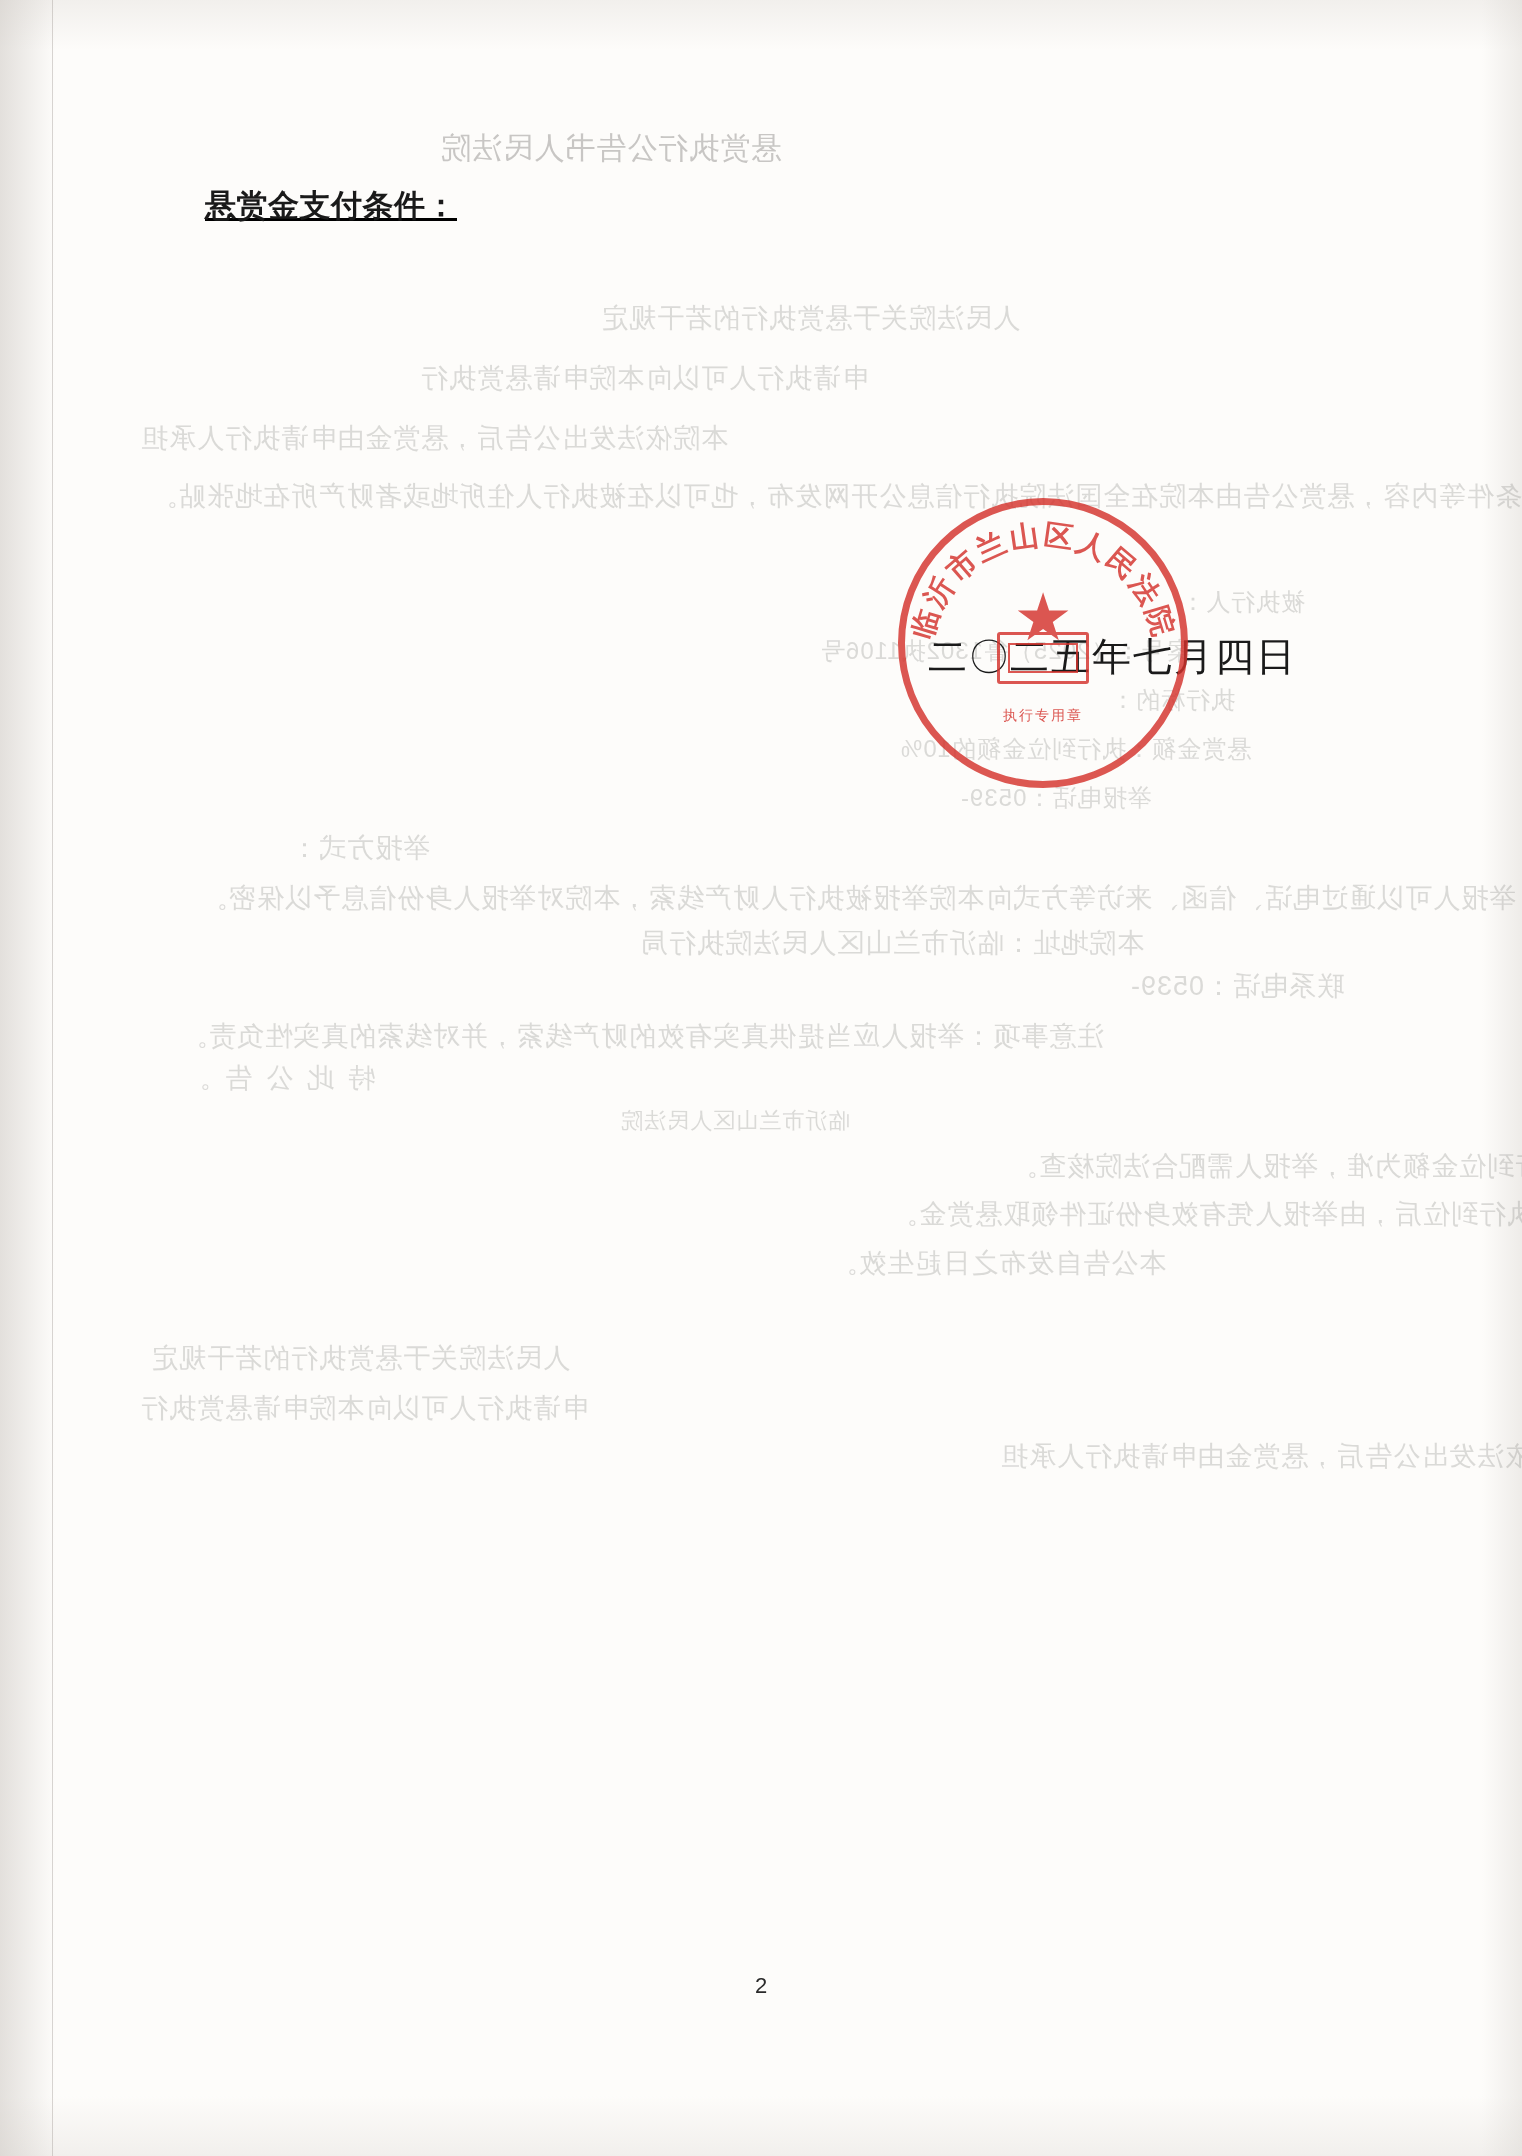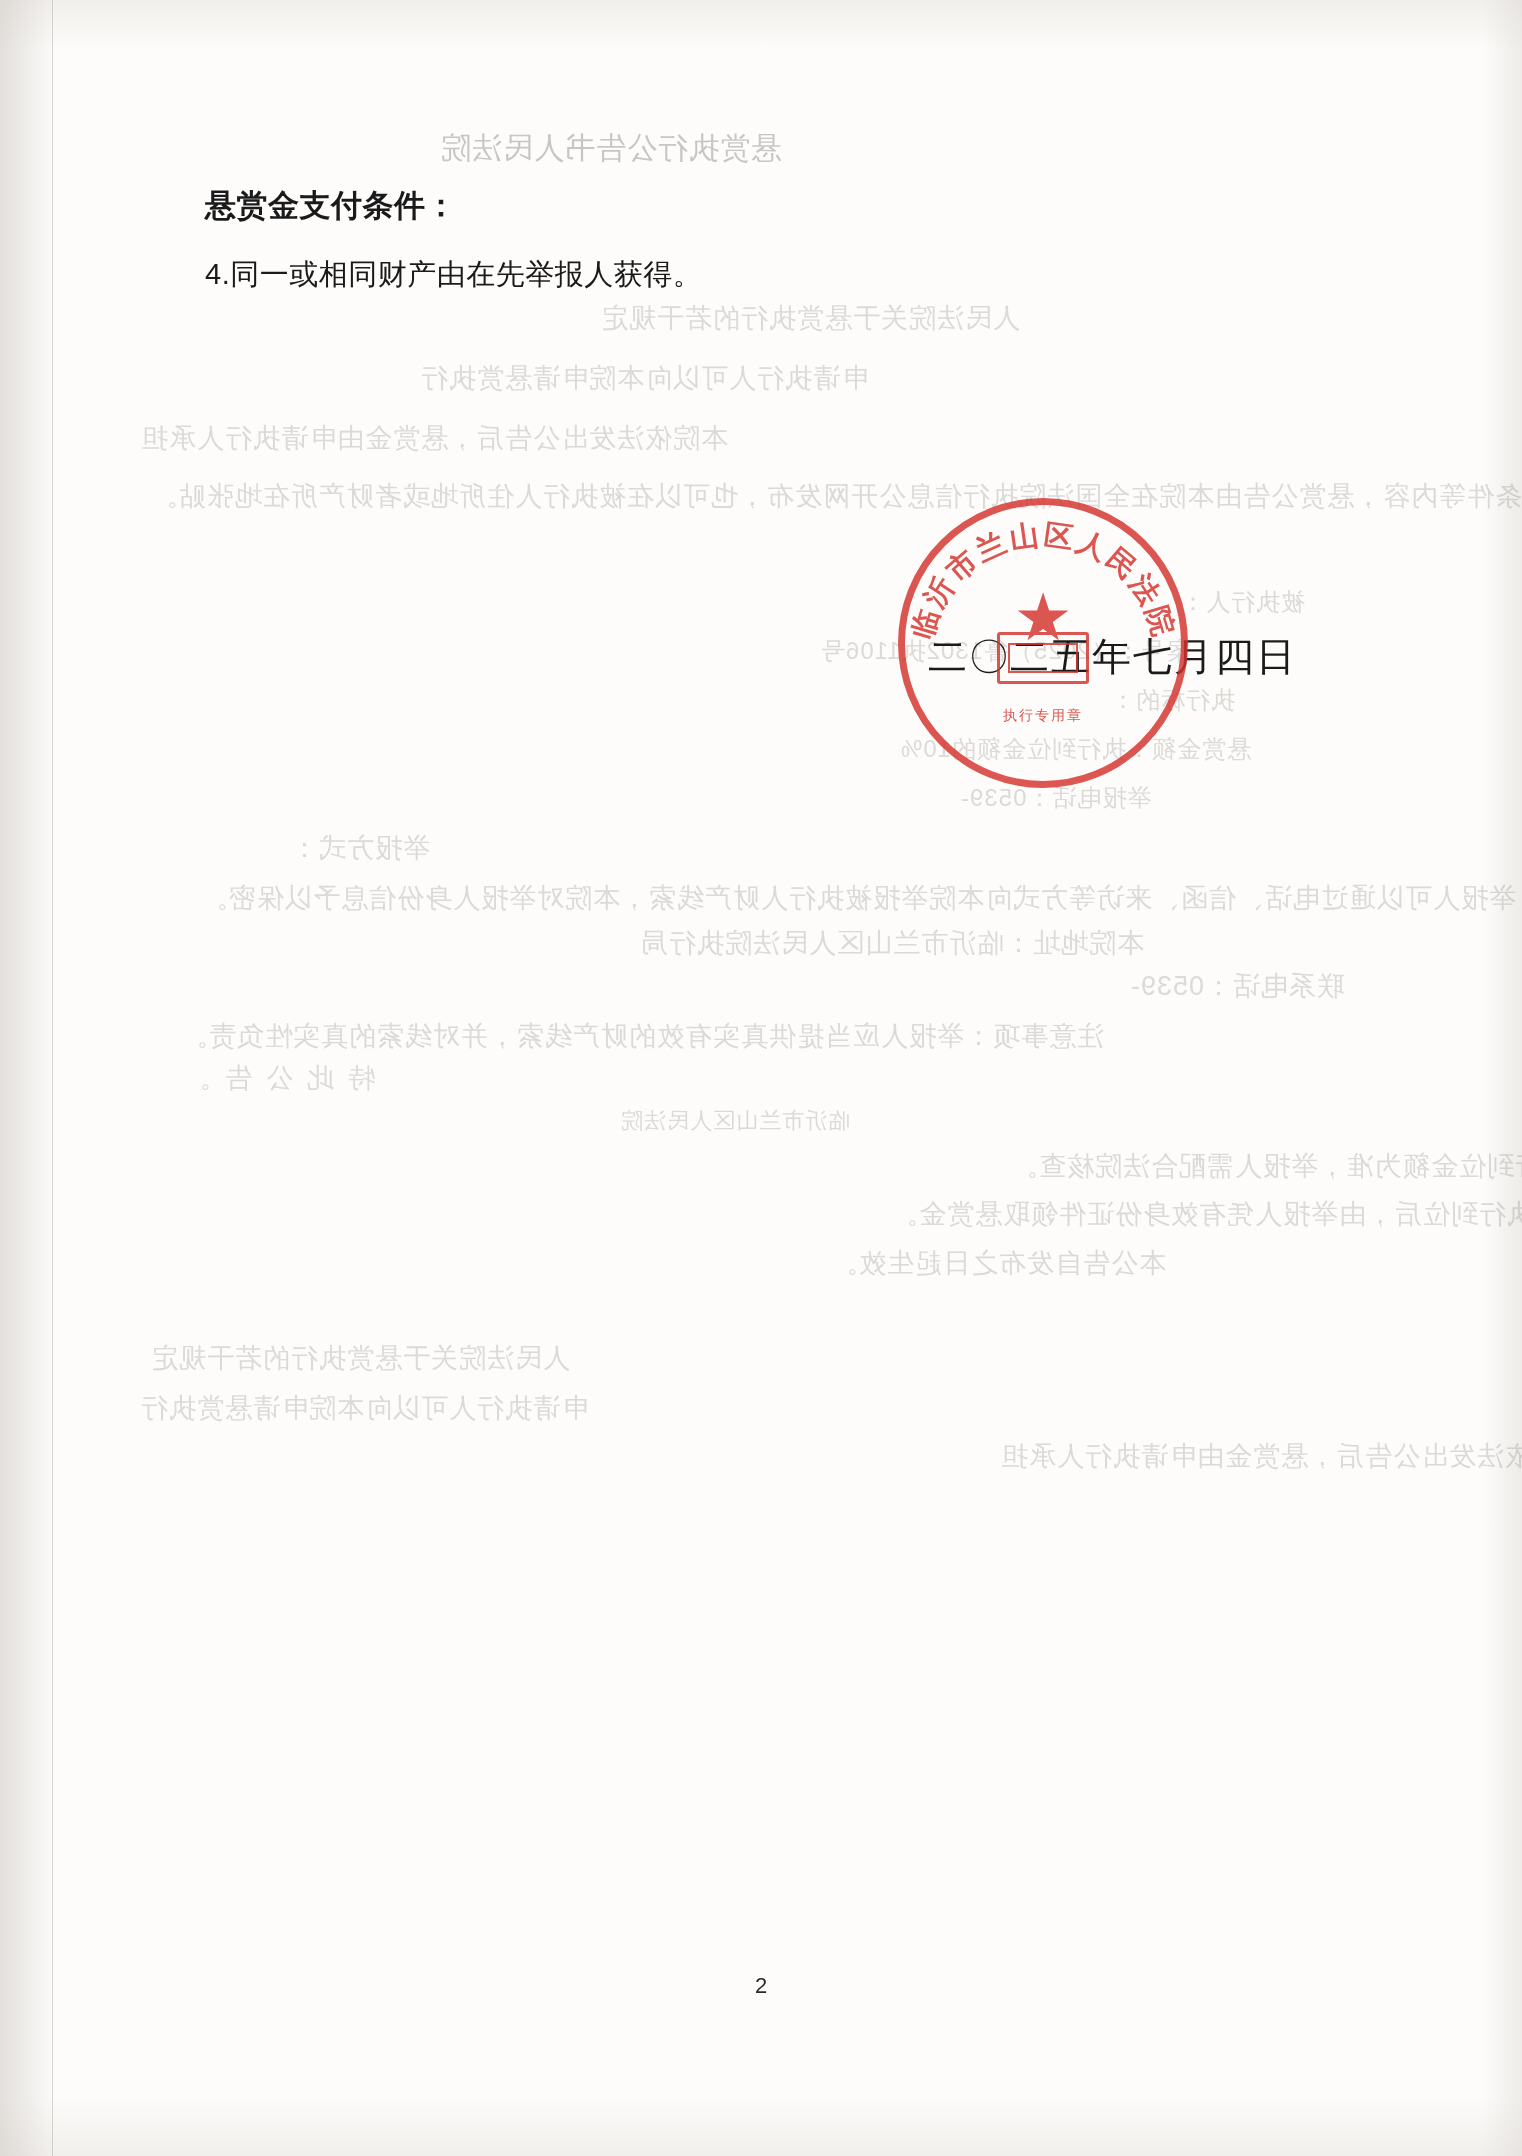--- a/index.html
+++ b/index.html
@@ -34,20 +34,21 @@
     top: 0;
     width: 1px;
     height: 2156px;
     background: rgba(170,165,160,0.45);
   }
   .content {
     position: absolute;
     left: 205px;
     top: 185px;
     width: 1130px;
+    text-decoration: underline;
   }
   .heading {
     font-size: 31px;
     font-weight: bold;
     color: #1a1a1a;
     letter-spacing: 0.5px;
     margin-bottom: 28px;
   }
   .clause {
     font-size: 29px;
@@ -182,21 +183,20 @@
   <div class="bleed faint" style="left:1010px; top:1148px;">悬赏金发放以法院实际执行到位金额为准，举报人需配合法院核查。</div>
   <div class="bleed faint" style="left:890px; top:1196px;">举报线索经查证属实并执行到位后，由举报人凭有效身份证件领取悬赏金。</div>
   <div class="bleed faint" style="left:830px; top:1245px;">本公告自发布之日起生效。</div>
   <div class="bleed faint" style="left:1135px; top:1292px;"></div>
   <div class="bleed faint" style="left:150px; top:1340px;">人民法院关于悬赏执行的若干规定</div>
   <div class="bleed faint" style="left:140px; top:1390px;">申请执行人可以向本院申请悬赏执行</div>
   <div class="bleed faint" style="left:1000px; top:1438px;">本院依法发出公告后，悬赏金由申请执行人承担</div>
 
   <div class="content">
     <div class="heading">悬赏金支付条件：</div>
-    <div class="clause">4.同一或相同财产由在先举报人获得。</div>
   </div>
 
   <div class="date-line">二〇二五年七月四日</div>
 
   <div class="seal">
     <div class="seal-ring"></div>
     <svg class="seal-arc" viewBox="0 0 290 290">
       <defs>
         <path id="arcPath" d="M 32,160 A 113,113 0 0 1 258,160" fill="none"></path>
       </defs>

